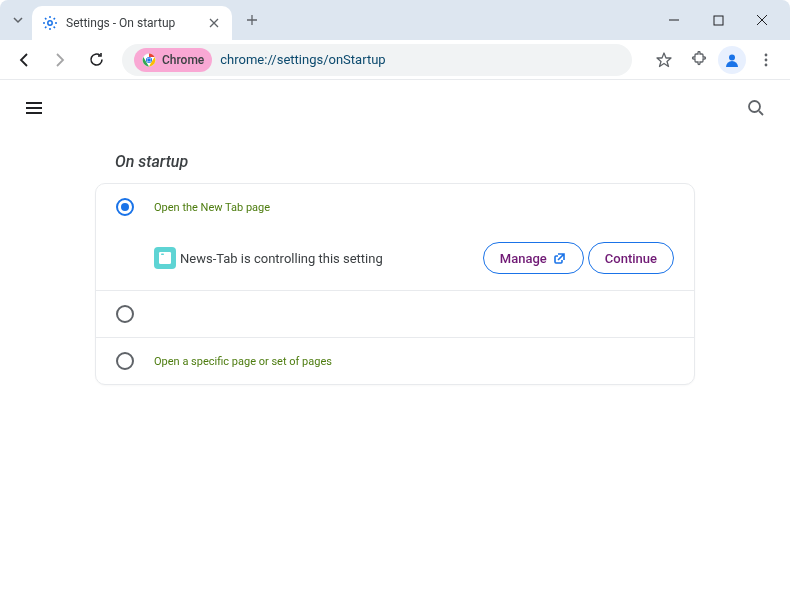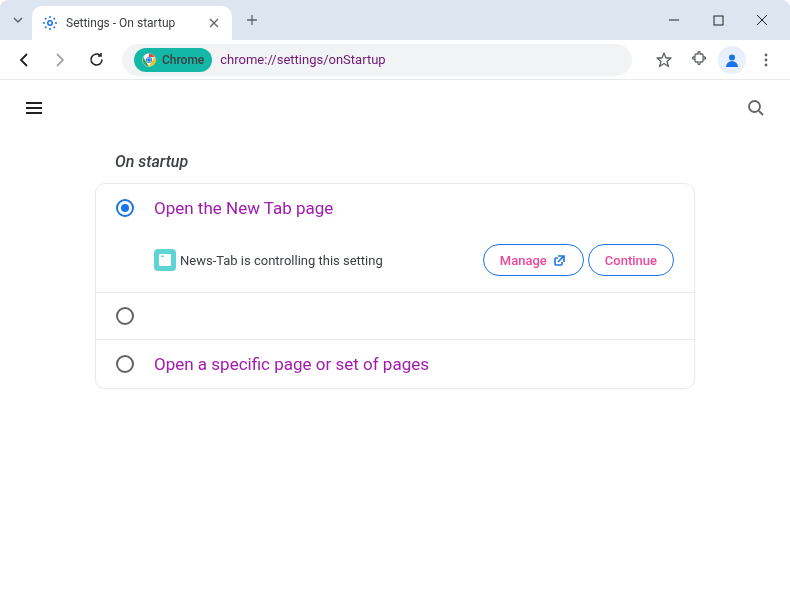--- a/index.html
+++ b/index.html
@@ -14,48 +14,48 @@
     .tab-close { width: 16px; height: 16px; display: flex; align-items: center; justify-content: center; cursor: pointer; border-radius: 50%; }
     .new-tab { width: 28px; height: 28px; display: flex; align-items: center; justify-content: center; cursor: pointer; margin-left: 6px; border-radius: 6px; }
     .window-controls { margin-left: auto; display: flex; gap: 4px; padding-right: 4px; }
     .win-btn { width: 40px; height: 30px; display: flex; align-items: center; justify-content: center; cursor: pointer; }
     
     
     .toolbar { height: 40px; background: #fff; display: flex; align-items: center; padding: 0 8px; gap: 4px; border-bottom: 1px solid #e8eaed; }
     .nav-btn { width: 32px; height: 32px; display: flex; align-items: center; justify-content: center; cursor: pointer; border-radius: 50%; color: #5f6368; }
     .nav-btn.disabled { opacity: 0.4; }
     .address-bar { flex: 1; height: 32px; background: #f1f3f4; border-radius: 16px; display: flex; align-items: center; padding: 0 12px; gap: 8px; margin: 0 6px; }
-    .chrome-chip { display: flex; align-items: center; gap: 6px; background: #14b8a6; border-radius: 12px; padding: 2px 8px; height: 24px; }
+    .chrome-chip { display: flex; align-items: center; gap: 6px; background: #f9a8d4; border-radius: 12px; padding: 2px 8px; height: 24px; }
     .chrome-chip-text { font-size: 12px; color: #3c4043; font-weight: 500; }
-    .url-text { font-size: 13px; color: #701a75; }
+    .url-text { font-size: 13px; color: #0c4a6e; }
     .toolbar-right { display: flex; align-items: center; gap: 2px; margin-left: 6px; }
     .toolbar-icon { width: 32px; height: 32px; display: flex; align-items: center; justify-content: center; cursor: pointer; border-radius: 50%; color: #5f6368; }
     .profile-icon { width: 28px; height: 28px; border-radius: 50%; background: #e8f0fe; display: flex; align-items: center; justify-content: center; }
     
     
     .settings-header { height: 56px; display: flex; align-items: center; padding: 0 16px; gap: 16px; }
     .menu-btn { width: 36px; height: 36px; display: flex; align-items: center; justify-content: center; cursor: pointer; color: #202124; }
     .settings-title { font-size: 22px; color: #202124; font-weight: 400; }
     .search-btn { margin-left: auto; width: 36px; height: 36px; display: flex; align-items: center; justify-content: center; cursor: pointer; color: #5f6368; }
     
     
     .content { padding: 0 24px; }
     .section-wrap { max-width: 600px; margin: 0 auto; }
     .section-title { font-size: 16px; color: #3c4043; font-weight: 500; padding: 16px 20px 12px; font-style: italic; }
     .card { background: #fff; border: 1px solid #e8eaed; border-radius: 10px; box-shadow: 0 1px 2px rgba(0,0,0,0.03); }
     .option-row { display: flex; align-items: center; padding: 14px 20px; gap: 20px; }
     .radio { width: 18px; height: 18px; border-radius: 50%; border: 2px solid #5f6368; flex-shrink: 0; position: relative; cursor: pointer; }
     .radio.selected { border-color: #1a73e8; }
     .radio.selected::after { content: ''; position: absolute; width: 8px; height: 8px; background: #1a73e8; border-radius: 50%; top: 3px; left: 3px; }
-    .option-label { font-size: 17px; color: #a21caf; }
+    .option-label { font-size: 11px; color: #4d7c0f; }
     
     .extension-row { display: flex; align-items: center; padding: 12px 20px 16px 58px; gap: 4px; }
     .ext-icon { width: 22px; height: 22px; background: #5ed4d4; border-radius: 4px; display: flex; align-items: center; justify-content: center; flex-shrink: 0; }
     .ext-text { font-size: 13px; color: #3c4043; flex: 1; }
-    .pill-btn { height: 32px; padding: 0 16px; border: 1px solid #1a73e8; border-radius: 16px; background: #fff; color: #ec4899; font-size: 13px; font-weight: 500; cursor: pointer; display: flex; align-items: center; gap: 6px; }
+    .pill-btn { height: 32px; padding: 0 16px; border: 1px solid #1a73e8; border-radius: 16px; background: #fff; color: #701a75; font-size: 13px; font-weight: 500; cursor: pointer; display: flex; align-items: center; gap: 6px; }
     
     .divider { border: none; border-top: 1px solid #e8eaed; margin: 0; }
   </style>
 </head>
 <body>
 
 <div class="titlebar">
   <div class="tab-dropdown">
     <svg width="12" height="12" viewBox="0 0 12 12">
         <path d="M2 4l4 4 4-4" stroke="#5f6368" stroke-width="1.5" fill="none"></path>

